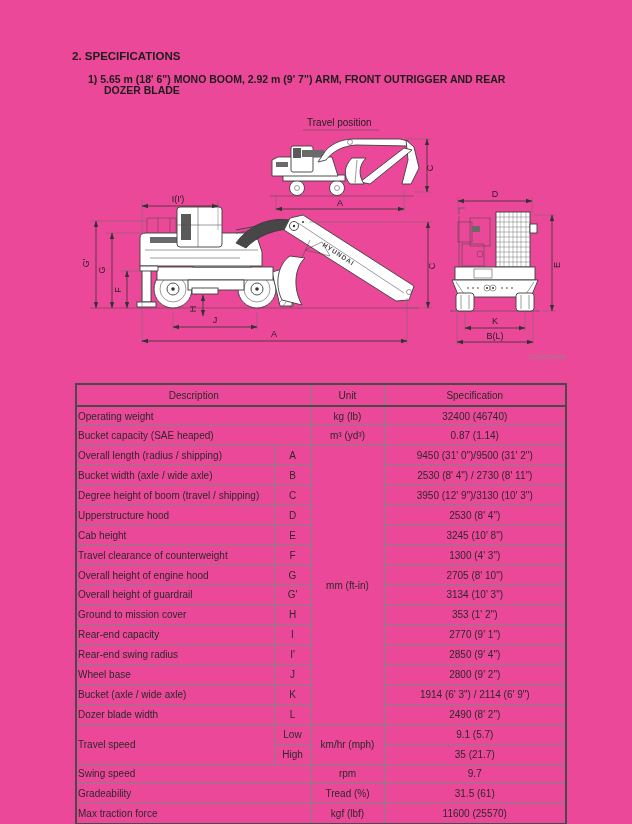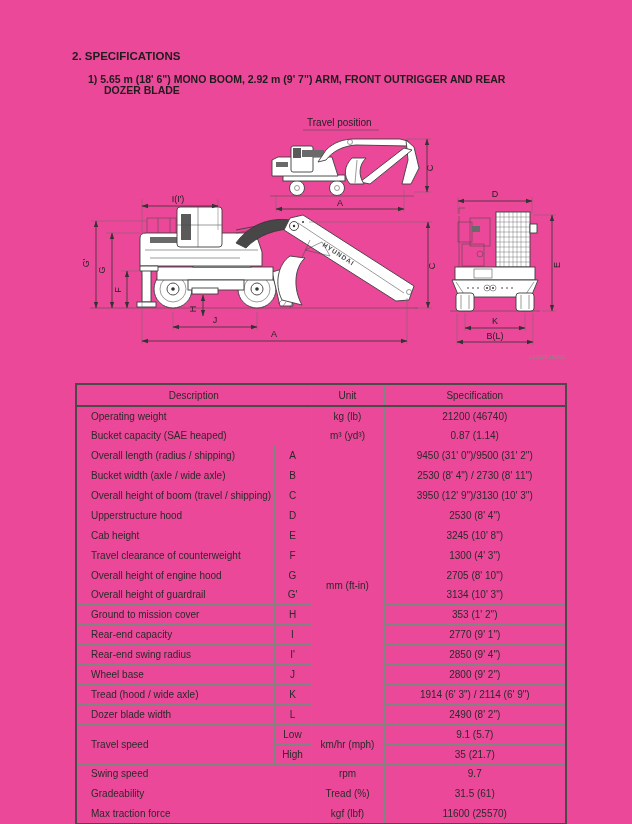--- a/index.html
+++ b/index.html
@@ -9,21 +9,21 @@
   .sub1{position:absolute;left:88px;top:73px;font-size:10.5px;font-weight:bold;color:#1c1c1c;white-space:nowrap;}
   .sub2{position:absolute;left:104px;top:84px;font-size:10.5px;font-weight:bold;color:#1c1c1c;}
   .diagram-svg{position:absolute;left:0;top:0;}
   
   .spec-table{position:absolute;left:75px;top:376px;width:490px;border-collapse:collapse;
               table-layout:fixed;border:2px solid #4a4a4a;font-size:10px;color:#2a2a2a;margin-top:7px;}
   .spec-table td{border:1px solid #838383;padding:0;text-align:center;vertical-align:middle;
                  overflow:hidden;white-space:nowrap;}
   .spec-table thead td{height:20px;border-bottom:2px solid #4a4a4a;}
   .spec-table tbody tr{height:19.9px;}
-  .spec-table td.desc{text-align:left;padding-left:14px;}
+  .spec-table td.desc{text-align:left;padding-left:1px;}
   
   .ol{fill:#ffffff;stroke:#3c3c3c;stroke-width:0.9;}
   .ln{fill:none;stroke:#3c3c3c;stroke-width:0.9;}
   .th{fill:none;stroke:#4a4a4a;stroke-width:0.55;}
   .dk{fill:#474747;stroke:#333;stroke-width:0.8;}
   .mesh{fill:none;stroke:#555;stroke-width:0.4;}
   .dim{stroke:#333;stroke-width:0.8;fill:none;marker-start:url(#arw);marker-end:url(#arw);}
   .ext{stroke:#6a6a6a;stroke-width:0.5;fill:none;}
   .lbl{font-family:"Liberation Sans",sans-serif;font-size:9px;fill:#1f1f1f;}
   .t10{font-size:10px;}
@@ -295,40 +295,40 @@
       <tr>
         <td colspan="2">Description</td>
         <td>Unit</td>
         <td>Specification</td>
       </tr>
     </thead>
     <tbody>
       <tr>
         <td colspan="2" class="desc">Operating weight</td>
         <td>kg (lb)</td>
-        <td>21200 (46740)</td>
+        <td>32400 (46740)</td>
       </tr>
       <tr>
         <td colspan="2" class="desc">Bucket capacity (SAE heaped)</td>
         <td>m³ (yd³)</td>
         <td>0.87 (1.14)</td>
       </tr>
       <tr>
         <td class="desc">Overall length (radius / shipping)</td>
         <td>A</td>
         <td rowspan="14">mm (ft-in)</td>
         <td>9450 (31' 0")/9500 (31' 2")</td>
       </tr>
       <tr>
         <td class="desc">Bucket width (axle / wide axle)</td>
         <td>B</td>
         <td>2530 (8' 4") / 2730 (8' 11")</td>
       </tr>
       <tr>
-        <td class="desc">Overall height of boom (travel / shipping)</td>
+        <td class="desc">Degree height of boom (travel / shipping)</td>
         <td>C</td>
         <td>3950 (12' 9")/3130 (10' 3")</td>
       </tr>
       <tr>
         <td class="desc">Upperstructure hood</td>
         <td>D</td>
         <td>2530 (8' 4")</td>
       </tr>
       <tr>
         <td class="desc">Cab height</td>
@@ -364,21 +364,21 @@
         <td class="desc">Rear-end swing radius</td>
         <td>I'</td>
         <td>2850 (9' 4")</td>
       </tr>
       <tr>
         <td class="desc">Wheel base</td>
         <td>J</td>
         <td>2800 (9' 2")</td>
       </tr>
       <tr>
-        <td class="desc">Tread (hood / wide axle)</td>
+        <td class="desc">Bucket (axle / wide axle)</td>
         <td>K</td>
         <td>1914 (6' 3") / 2114 (6' 9")</td>
       </tr>
       <tr>
         <td class="desc">Dozer blade width</td>
         <td>L</td>
         <td>2490 (8' 2")</td>
       </tr>
       <tr>
         <td rowspan="2" class="desc">Travel speed</td>

